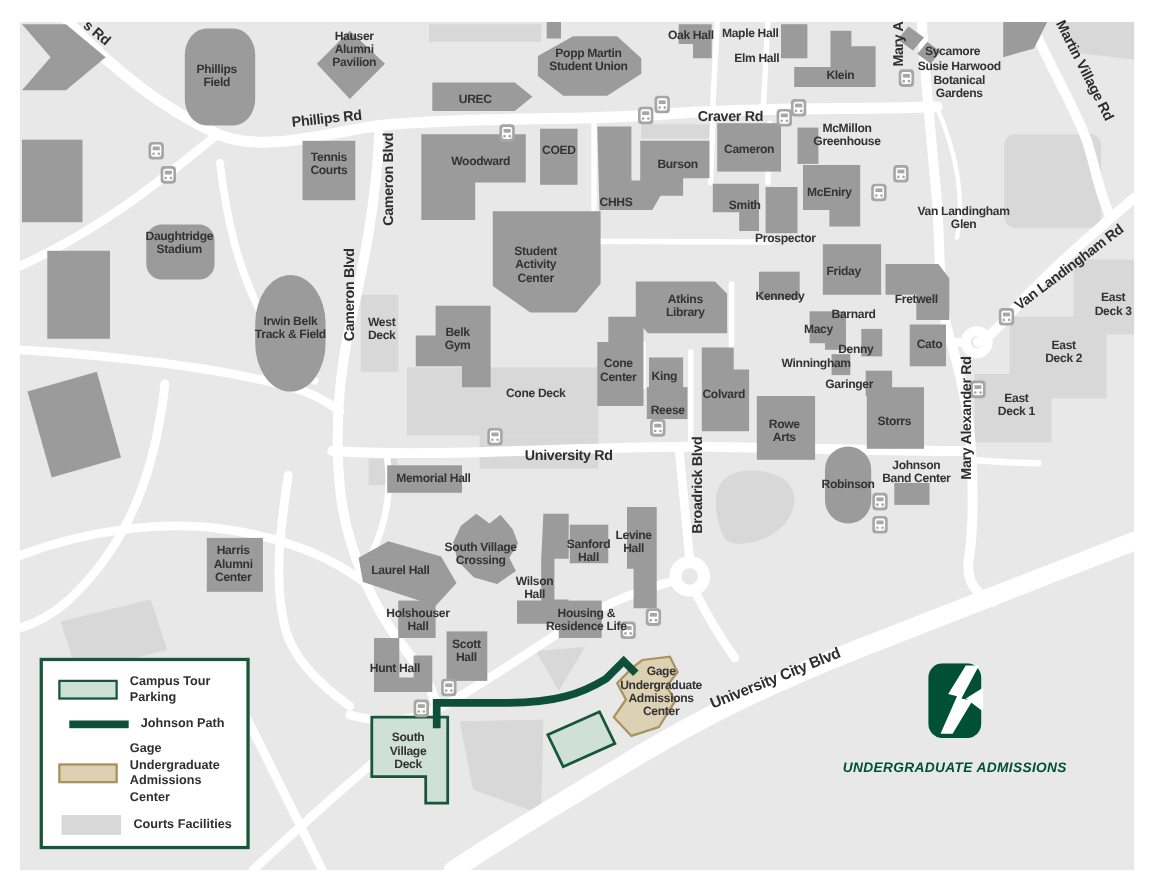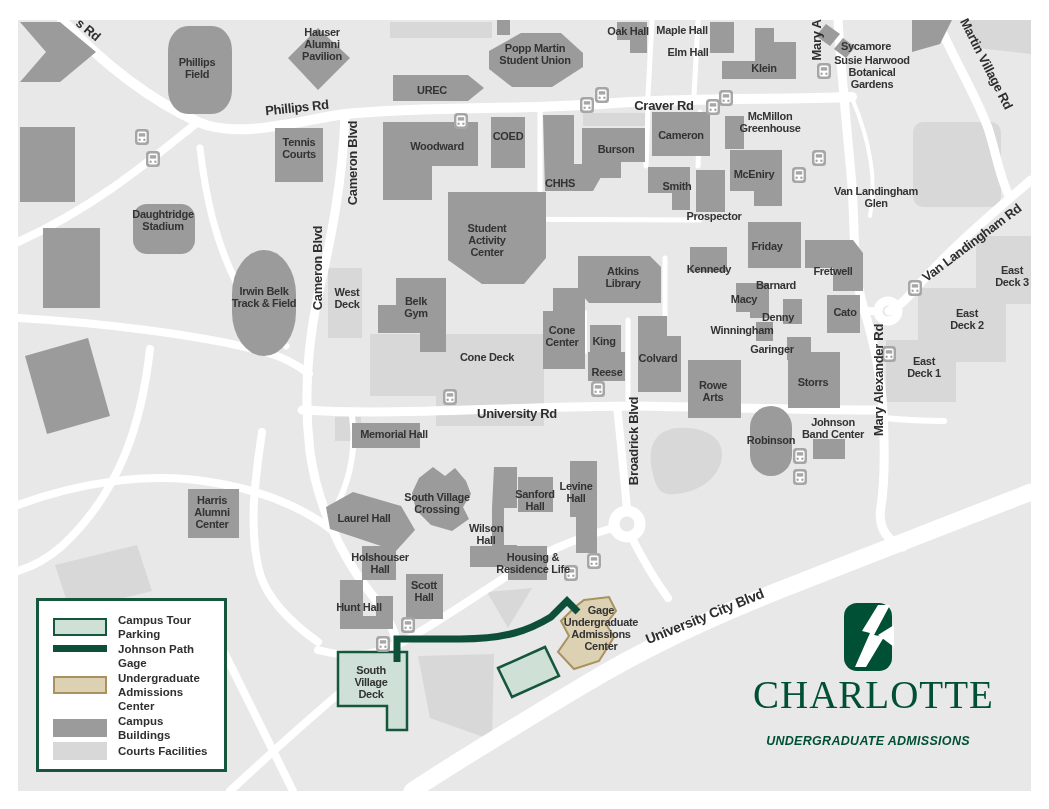--- a/index.html
+++ b/index.html
@@ -9,21 +9,21 @@
   .lbl{font-weight:bold;fill:#333333;font-size:11px;text-anchor:middle;letter-spacing:-0.3px;}
   .road{font-size:13px;fill:#2e2e2e;}
   .bld{fill:#9b9b9b;}
   .pkg{fill:#d8d8d8;}
   .tour{fill:#cfe0d6;stroke:#15563c;stroke-width:2.5;}
   .gage{fill:#ddd1b3;stroke:#a8925e;stroke-width:2;}
   .rd{stroke:#ffffff;fill:none;stroke-linecap:round;}
   
   .legend{position:absolute;left:36px;top:598px;width:191px;height:174px;background:#fff;
           border:3px solid #15563c;box-sizing:border-box;padding:12px 10px 10px 14px;
-          display:flex;flex-direction:column;justify-content:space-between;}
+          display:flex;flex-direction:column;justify-content:space-between;align-items:center;}
   .legend-row{display:flex;align-items:center;}
   .legend-label{margin-left:11px;font-size:11.5px;font-weight:bold;color:#2f2f2f;line-height:1.25;}
   .sw{width:54px;height:18px;flex:none;box-sizing:border-box;}
   .sw-tour{background:#cfe0d6;border:2.5px solid #15563c;}
   .sw-path{height:7px;background:#0d4f38;}
   .sw-gage{background:#ddd1b3;border:2.5px solid #a8925e;}
   .sw-bld{background:#9b9b9b;}
   .sw-pkg{background:#d8d8d8;}
   
   .brand{position:absolute;left:753px;top:603px;width:230px;text-align:center;color:#005035;}
@@ -279,32 +279,27 @@
   </div>
   <div class="legend-row">
     <span class="sw sw-path" style="height:7px"></span>
     <span class="legend-label">Johnson Path</span>
   </div>
   <div class="legend-row">
     <span class="sw sw-gage"></span>
     <span class="legend-label">Gage Undergraduate Admissions Center</span>
   </div>
   <div class="legend-row">
-    <span class="sw sw-bld"></span>
-    <span class="legend-label">Campus Buildings</span>
-  </div>
-  <div class="legend-row">
     <span class="sw sw-pkg"></span>
     <span class="legend-label">Courts Facilities</span>
   </div>
 </div>
 
 <div class="brand">
   <svg class="brand-icon" width="52" height="68" viewBox="0 0 52 68">
     <rect x="2" y="0" width="48" height="68" rx="13" fill="#005035"></rect>
     <polygon fill="#ffffff" points="36,2 20,28 28,30 13,64 24,64 42,34 32,32 48,2"></polygon>
     <polygon fill="#ffffff" points="52,22 36,32 52,44"></polygon>
   </svg>
-  <div class="wordmark">CHARLOTTE</div>
   <div class="tagline">UNDERGRADUATE ADMISSIONS</div>
 </div>
 
 </div>
 
 </body></html>

